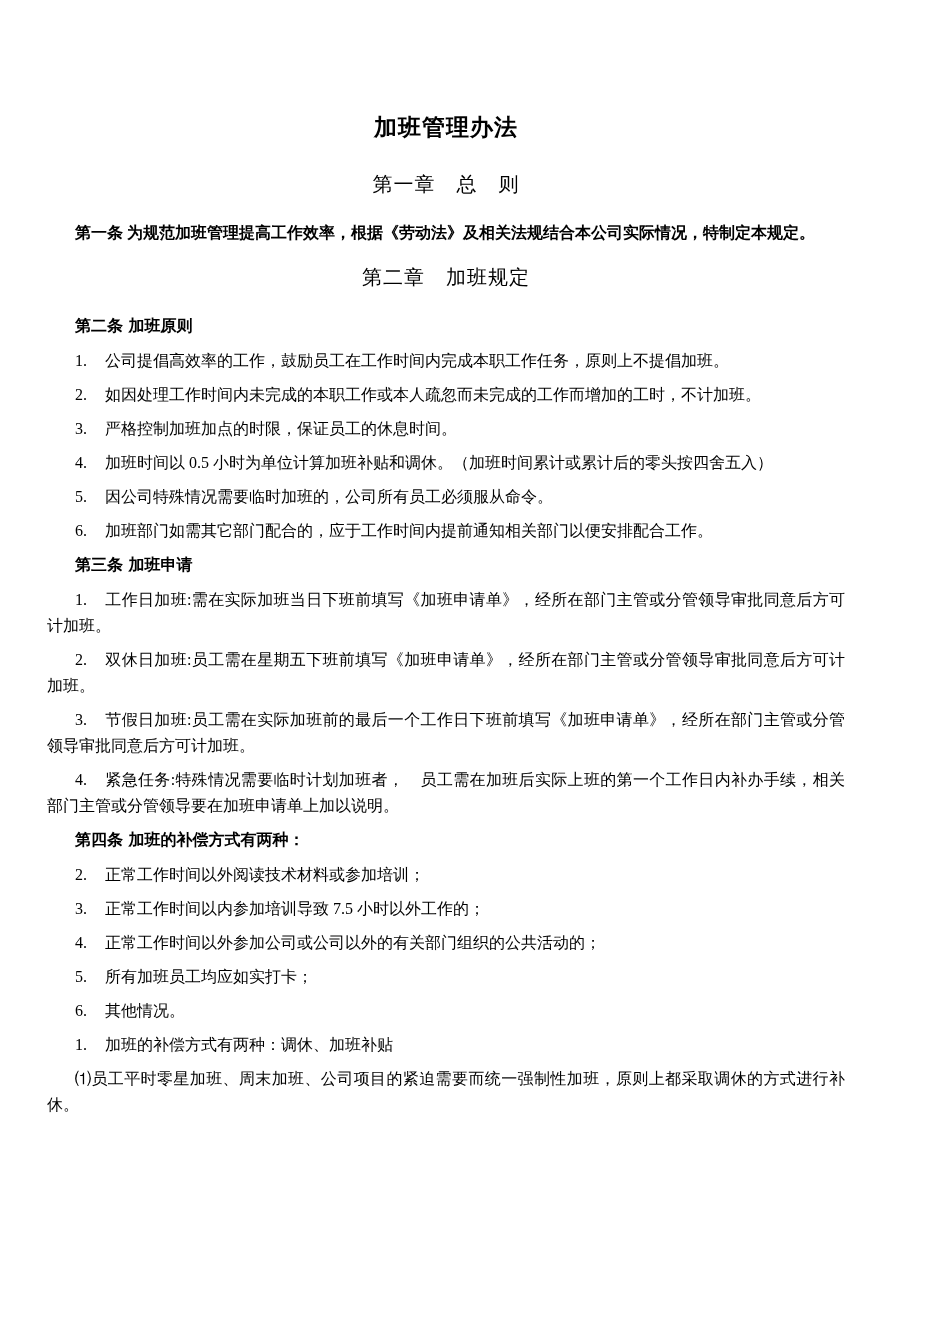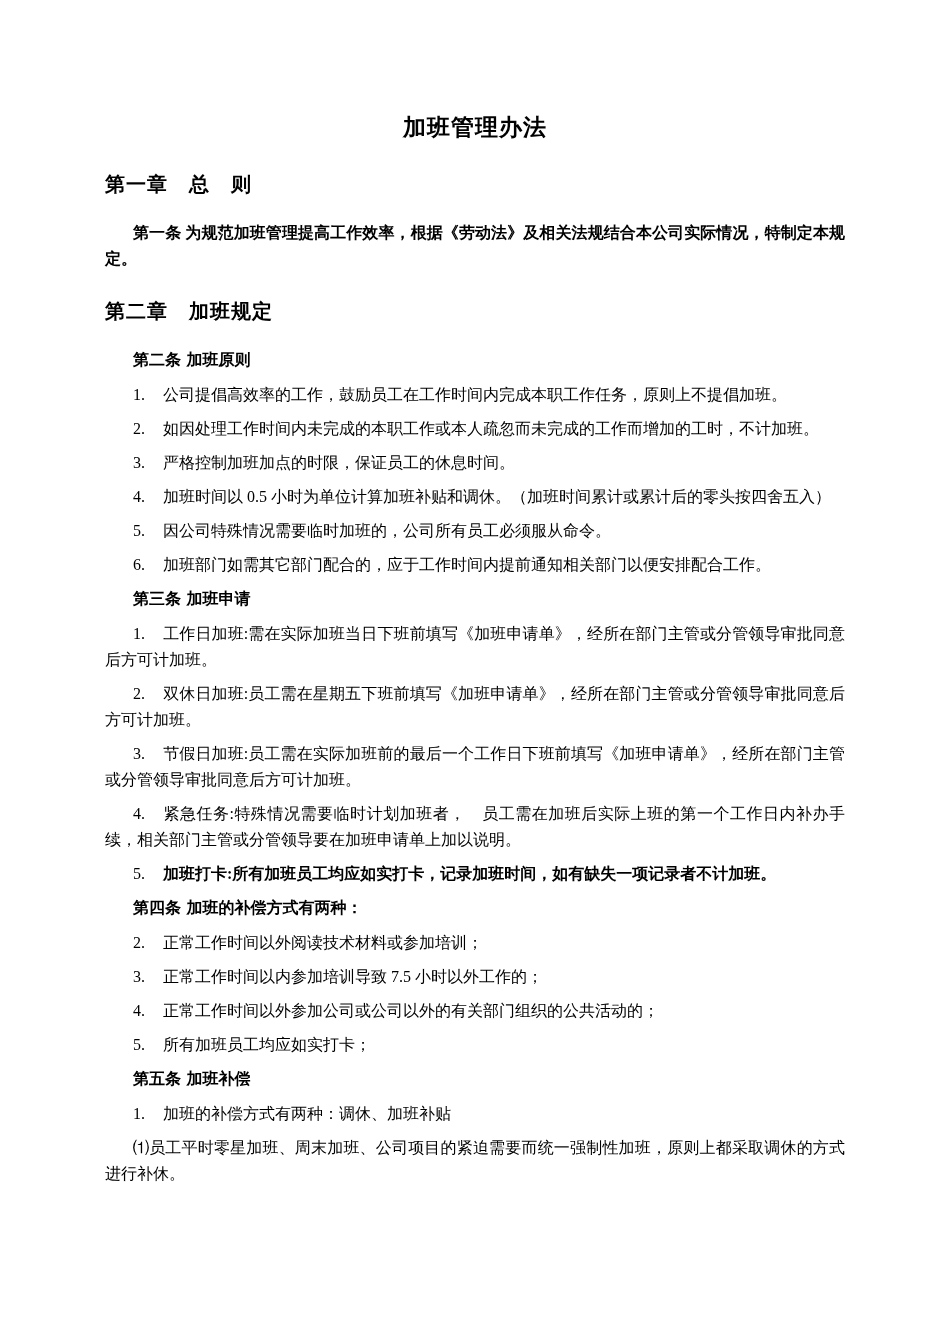--- a/index.html
+++ b/index.html
@@ -7,35 +7,36 @@
     width: 950px;
     height: 1344px;
     background: #ffffff;
     color: #000000;
     overflow: hidden;
     font-family: "Liberation Serif", "DejaVu Serif", serif;
   }
   .page {
     width: 950px;
     height: 1344px;
-    padding: 112px 105px 40px 105px;
+    padding: 112px 105px 40px 47px;
   }
   .doc-title {
     text-align: center;
     font-size: 23px;
     font-weight: bold;
     font-family: "DejaVu Sans", "Liberation Sans", sans-serif;
     margin-bottom: 28px;
     letter-spacing: 1px;
   }
   .chapter {
+    text-align: center;
     font-size: 20px;
-    font-weight: bold;
+    font-weight: normal;
     font-family: "DejaVu Sans", "Liberation Sans", sans-serif;
-    margin-top: 26px;
+    margin-top: 18px;
     margin-bottom: 22px;
     letter-spacing: 1px;
   }
   p {
     font-size: 16px;
     line-height: 26px;
     margin-bottom: 8px;
     text-indent: 28px;
     text-align: justify;
   }
@@ -71,23 +72,22 @@
       <p class="item"><span class="num">2.</span><span>如因处理工作时间内未完成的本职工作或本人疏忽而未完成的工作而增加的工时，不计加班。</span></p>
       <p class="item"><span class="num">3.</span><span>严格控制加班加点的时限，保证员工的休息时间。</span></p>
       <p class="item"><span class="num">4.</span><span>加班时间以 0.5 小时为单位计算加班补贴和调休。（加班时间累计或累计后的零头按四舍五入）</span></p>
       <p class="item"><span class="num">5.</span><span>因公司特殊情况需要临时加班的，公司所有员工必须服从命令。</span></p>
       <p class="item"><span class="num">6.</span><span>加班部门如需其它部门配合的，应于工作时间内提前通知相关部门以便安排配合工作。</span></p>
       <p class="article">第三条 加班申请</p>
       <p class="item"><span class="num">1.</span><span>工作日加班:需在实际加班当日下班前填写《加班申请单》，经所在部门主管或分管领导审批同意后方可计加班。</span></p>
       <p class="item"><span class="num">2.</span><span>双休日加班:员工需在星期五下班前填写《加班申请单》，经所在部门主管或分管领导审批同意后方可计加班。</span></p>
       <p class="item"><span class="num">3.</span><span>节假日加班:员工需在实际加班前的最后一个工作日下班前填写《加班申请单》，经所在部门主管或分管领导审批同意后方可计加班。</span></p>
       <p class="item"><span class="num">4.</span><span>紧急任务:特殊情况需要临时计划加班者，　员工需在加班后实际上班的第一个工作日内补办手续，相关部门主管或分管领导要在加班申请单上加以说明。</span></p>
-      <p class="item"><span class="num">5.</span><span class="bold">加班打卡:所有加班员工均应如实打卡，记录加班时间，如有缺失一项记录者不计加班。</span></p>
       <p class="article">第四条 加班的补偿方式有两种：</p>
       <p class="item"><span class="num">2.</span><span>正常工作时间以外阅读技术材料或参加培训；</span></p>
       <p class="item"><span class="num">3.</span><span>正常工作时间以内参加培训导致 7.5 小时以外工作的；</span></p>
       <p class="item"><span class="num">4.</span><span>正常工作时间以外参加公司或公司以外的有关部门组织的公共活动的；</span></p>
       <p class="item"><span class="num">5.</span><span>所有加班员工均应如实打卡；</span></p>
-      <p class="article">第五条 加班补偿</p>
+      <p class="item"><span class="num">6.</span><span>其他情况。</span></p>
       <p class="item"><span class="num">1.</span><span>加班的补偿方式有两种：调休、加班补贴</span></p>
       <p class="para"><span>⑴员工平时零星加班、周末加班、公司项目的紧迫需要而统一强制性加班，原则上都采取调休的方式进行补休。</span></p>
     </div>
 </div>
 
 </body></html>

